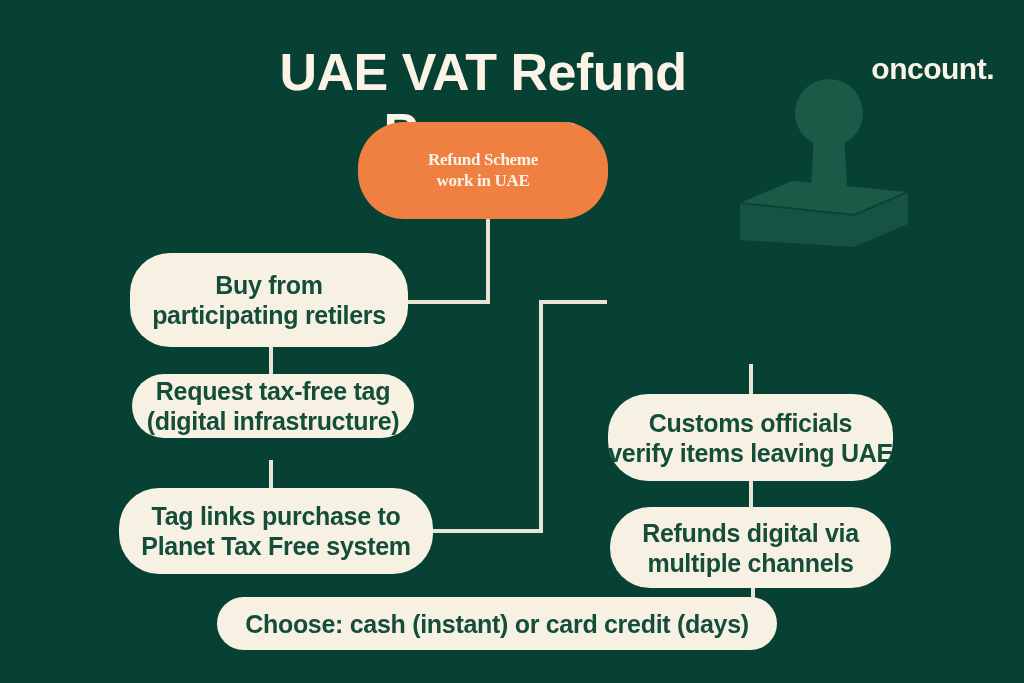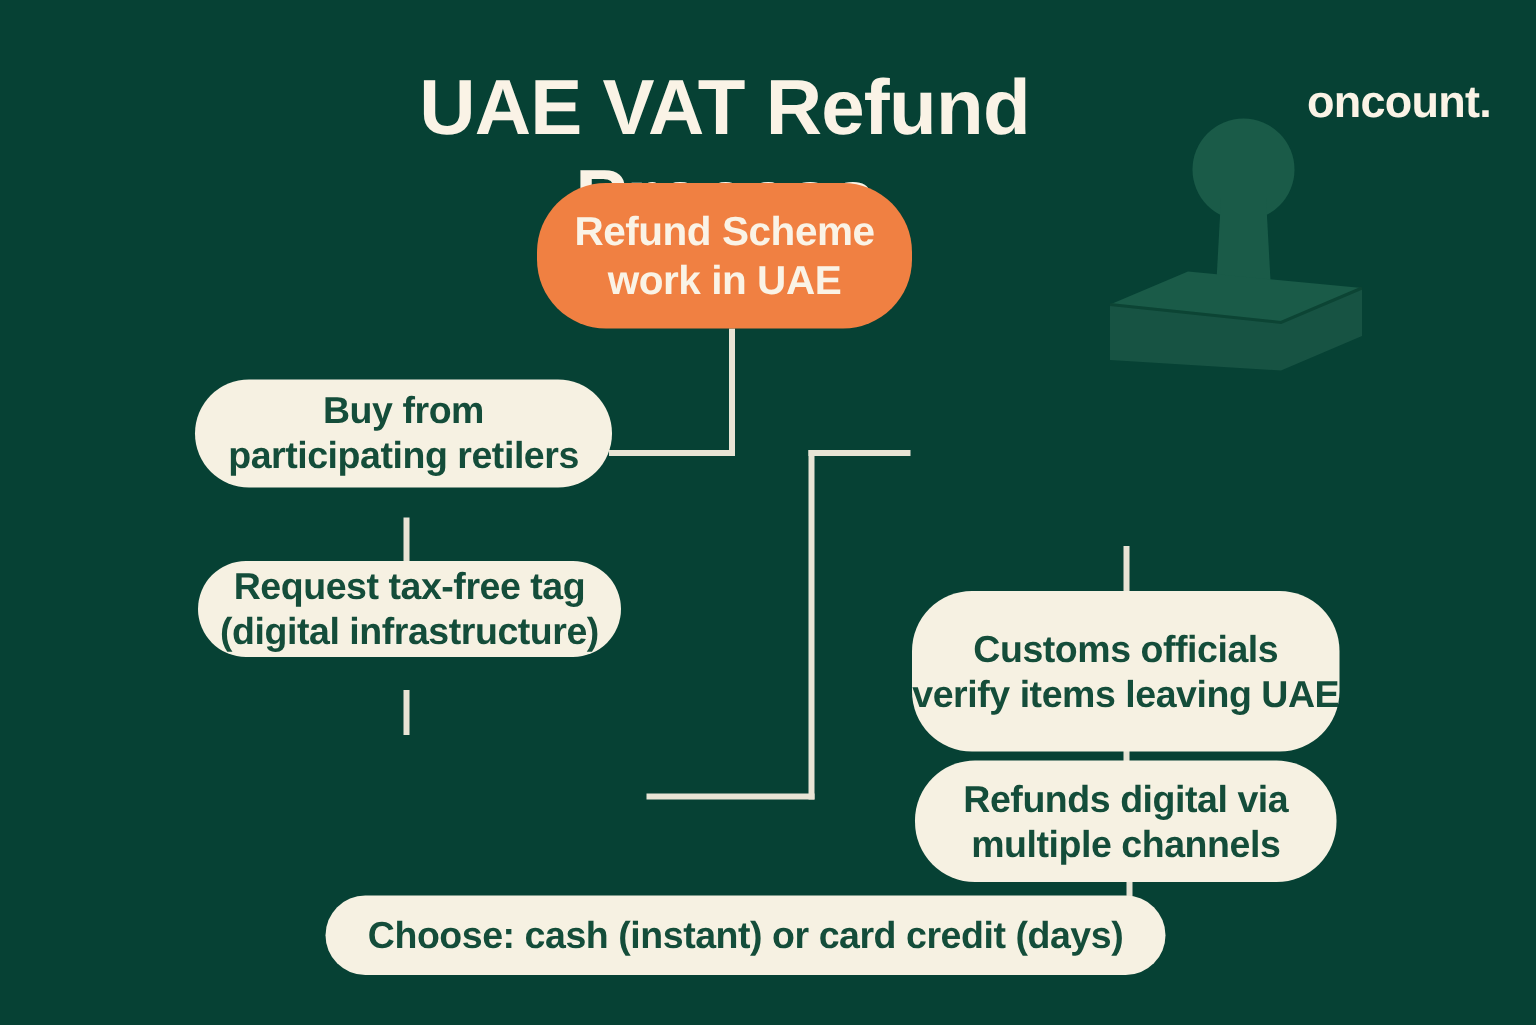--- a/index.html
+++ b/index.html
@@ -64,34 +64,35 @@
     font-weight: 600;
     font-size: 25px;
     line-height: 1.2;
     letter-spacing: -0.3px;
     white-space: pre-line;
     border-radius: 40px;
   }
   .node.root {
     background: var(--accent);
     color: var(--light);
-    font-size: 27px;
+    font-size: 17px;
     border-radius: 46px;
+    font-family: Liberation Serif, serif;
   }
   .connector {
     position: absolute;
     background: var(--connector);
   }
   
   .n-root   { left: 358px; top: 122px; width: 250px; height: 97px; }
-  .n-l1     { left: 130px; top: 253px; width: 278px; height: 72px; }
+  .n-l1     { left: 130px; top: 253px; width: 278px; height: 94px; }
   .n-l2     { left: 132px; top: 374px; width: 282px; height: 64px; }
   .n-l3     { left: 119px; top: 488px; width: 314px; height: 86px; }
   .n-r1     { left: 607px; top: 252px; width: 283px; height: 114px; }
-  .n-r2     { left: 608px; top: 394px; width: 285px; height: 107px; }
+  .n-r2     { left: 608px; top: 394px; width: 285px; height: 87px; }
   .n-r3     { left: 610px; top: 507px; width: 281px; height: 81px; }
   .n-final  { left: 217px; top: 597px; width: 560px; height: 53px; border-radius: 27px; }
   
   .c-root-down   { left: 486px; top: 219px; width: 4px;  height: 85px; }
   .c-to-l1       { left: 406px; top: 300px; width: 84px; height: 4px; }
   .c-to-r1       { left: 539px; top: 300px; width: 68px; height: 4px; }
   .c-mid-down    { left: 539px; top: 300px; width: 4px;  height: 233px; }
   .c-to-l3       { left: 431px; top: 529px; width: 112px; height: 4px; }
   .c-l1-l2       { left: 269px; top: 345px; width: 4px;  height: 31px; }
   .c-l2-l3       { left: 269px; top: 460px; width: 4px;  height: 30px; }
@@ -126,20 +127,22 @@
   <div class="connector c-r2-r3"></div>
   <div class="connector c-r3-final"></div>
 
   <div class="node root n-root">Refund Scheme
 work in UAE</div>
 
   <div class="node n-l1">Buy from
 participating retilers</div>
   <div class="node n-l2">Request tax-free tag
 (digital infrastructure)</div>
+  <div class="node n-l3">Tag links purchase to
+Planet Tax Free system</div>
 
   <div class="node n-r2">Customs officials
 verify items leaving UAE</div>
   <div class="node n-r3">Refunds digital via
 multiple channels</div>
 
   <div class="node n-final">Choose: cash (instant) or card credit (days)</div>
 
 </div>
 

